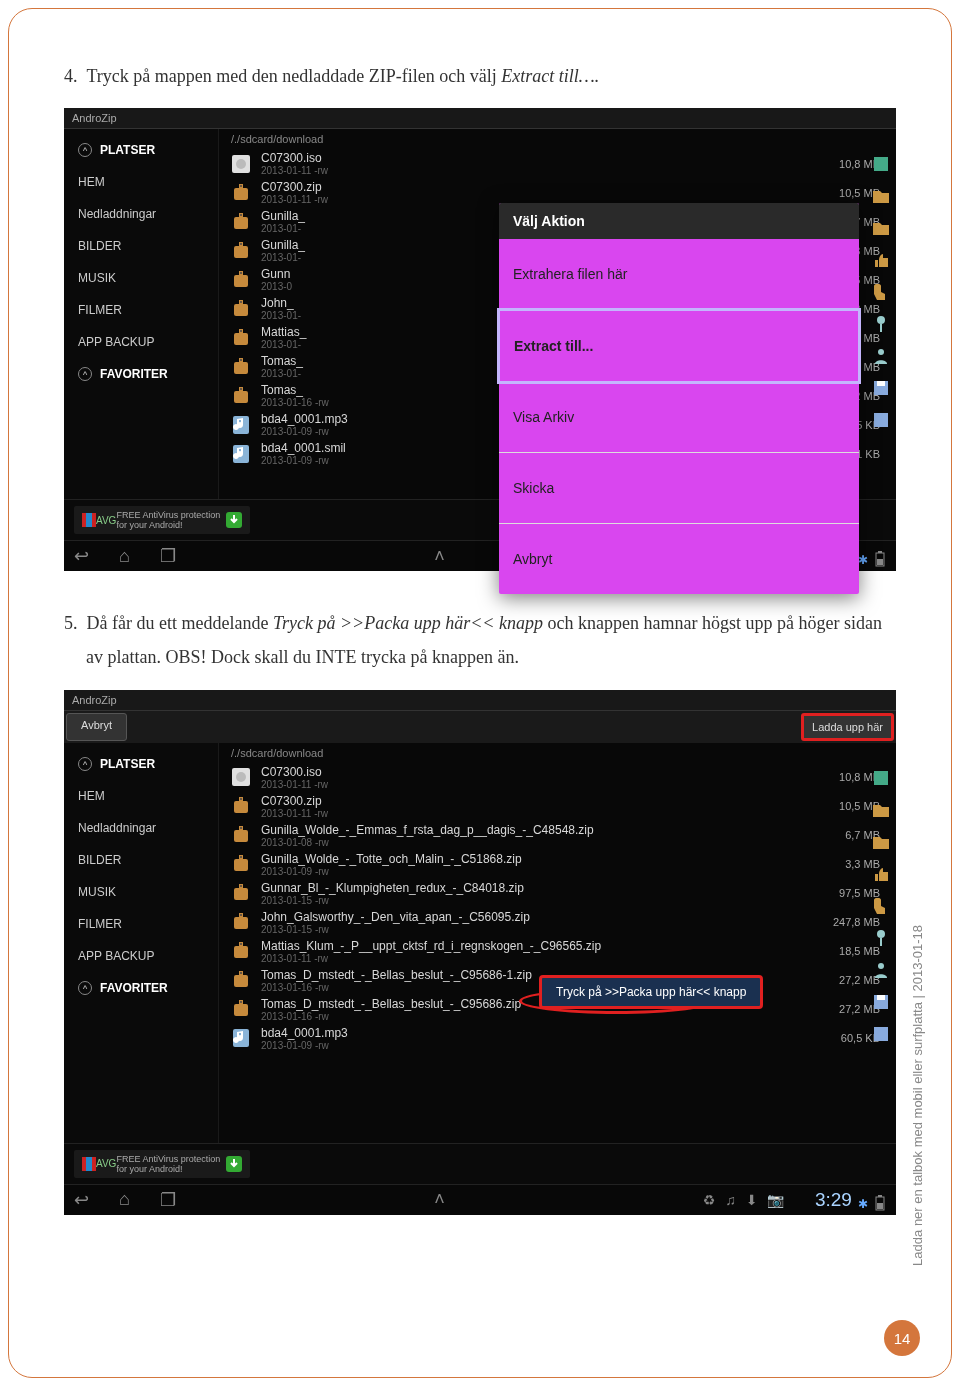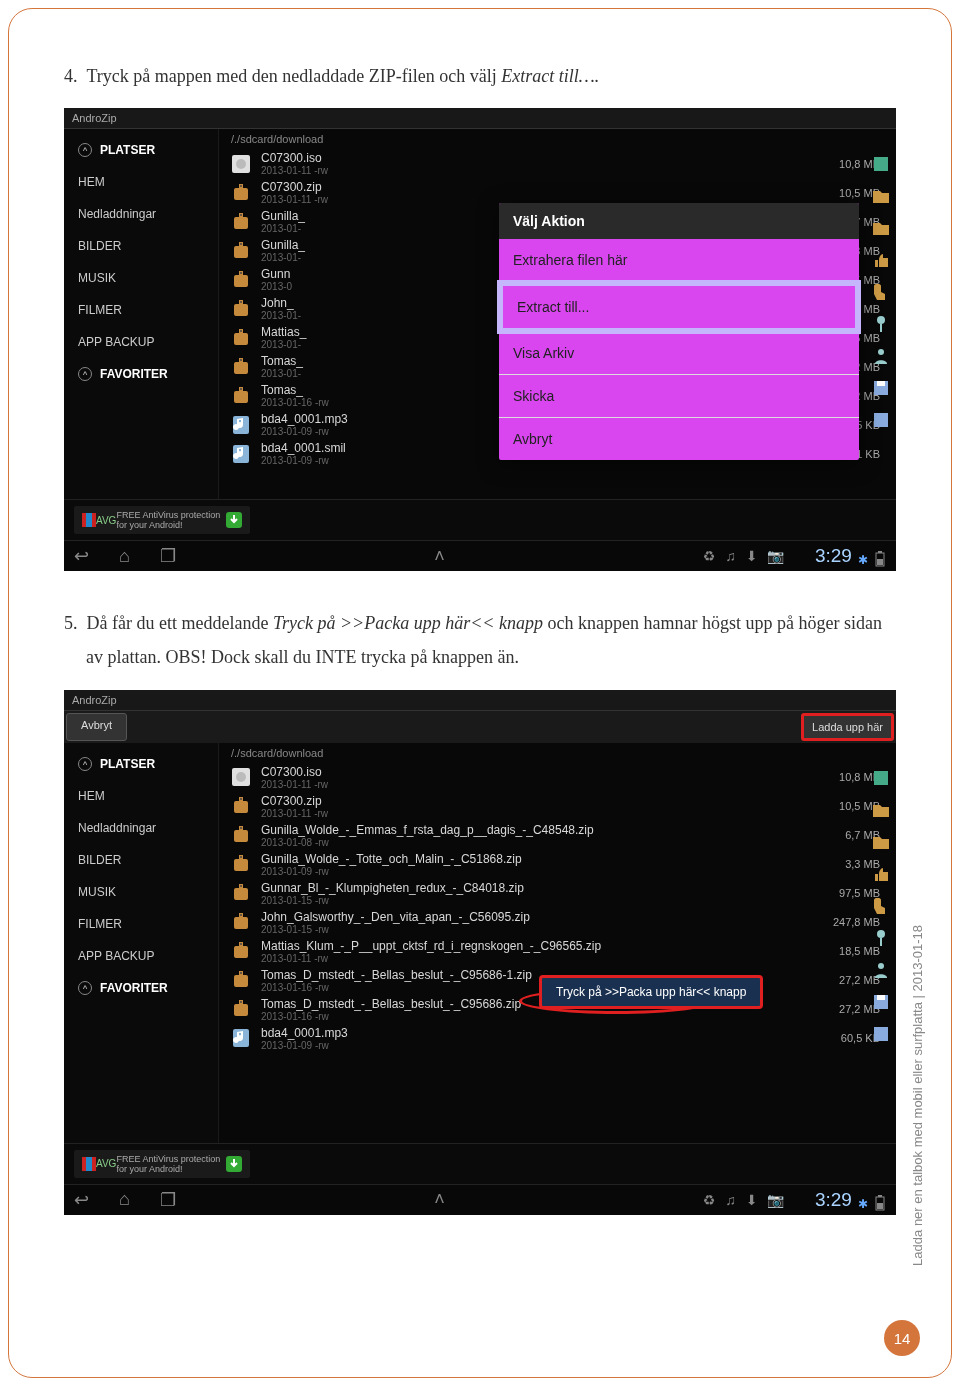--- a/index.html
+++ b/index.html
@@ -21,22 +21,22 @@
   .file-row { display: flex; align-items: center; padding: 2px 10px; }
   .file-icon { width: 24px; height: 24px; margin-right: 8px; display: flex; align-items: center; justify-content: center; }
   .file-info { flex: 1; display: flex; flex-direction: column; }
   .file-name { color: #d8d8d8; font-size: 12px; }
   .file-date { color: #666; font-size: 10px; }
   .file-size { color: #aaa; font-size: 11px; text-align: right; margin-right: 6px; }
   .right-icons { position: absolute; right: 0; top: 25px; width: 30px; display: flex; flex-direction: column; gap: 12px; align-items: center; }
   .ri { width: 20px; height: 20px; }
   .dialog-overlay { position: absolute; top: 74px; left: 280px; width: 360px; background: #d946ef; border-radius: 2px; box-shadow: 0 4px 20px rgba(0,0,0,0.5); z-index: 10; }
   .dialog-title { background: #2a2a2a; color: #fff; padding: 10px 14px; font-size: 14px; font-weight: bold; border-radius: 2px 2px 0 0; }
-  .dialog-item { padding: 13px 14px; font-size: 14px; color: #222; border-bottom: 1px solid #ddd; }
-  .dialog-item.hl { border: 6px solid #c4b5fd; margin: -2px; position: relative; z-index: 2; }
+  .dialog-item { padding: 27px 14px; font-size: 14px; color: #222; border-bottom: 1px solid #ddd; }
+  .dialog-item.hl { border: 3px solid #c4b5fd; margin: -2px; position: relative; z-index: 2; font-weight: bold; }
   .dialog-item:last-child { border-bottom: none; }
   .bottom-status { display: flex; align-items: center; padding: 6px 10px; background: #0a0a0a; border-top: 1px solid #222; }
   .avg-logo { background: #1a1a1a; color: #8c8; font-size: 10px; padding: 4px 8px; border-radius: 2px; display: flex; align-items: center; }
   .nav-bar { background: #080808; display: flex; align-items: center; padding: 4px 10px; gap: 30px; border-top: 1px solid #222; }
   .nav-icon { color: #888; font-size: 18px; }
   .nav-spacer { flex: 1; }
   .status-time { color: #aad4ff; font-size: 19px; display: flex; align-items: flex-end; gap: 6px; }
   .status-icons { color: #888; font-size: 14px; display: flex; gap: 10px; align-items: center; }
   .top-button-bar { display: flex; background: #1a1a1a; padding: 2px; }
   .avbryt-btn { background: #333; color: #ddd; font-size: 11px; padding: 5px 14px; border-radius: 3px; border: 1px solid #555; }

